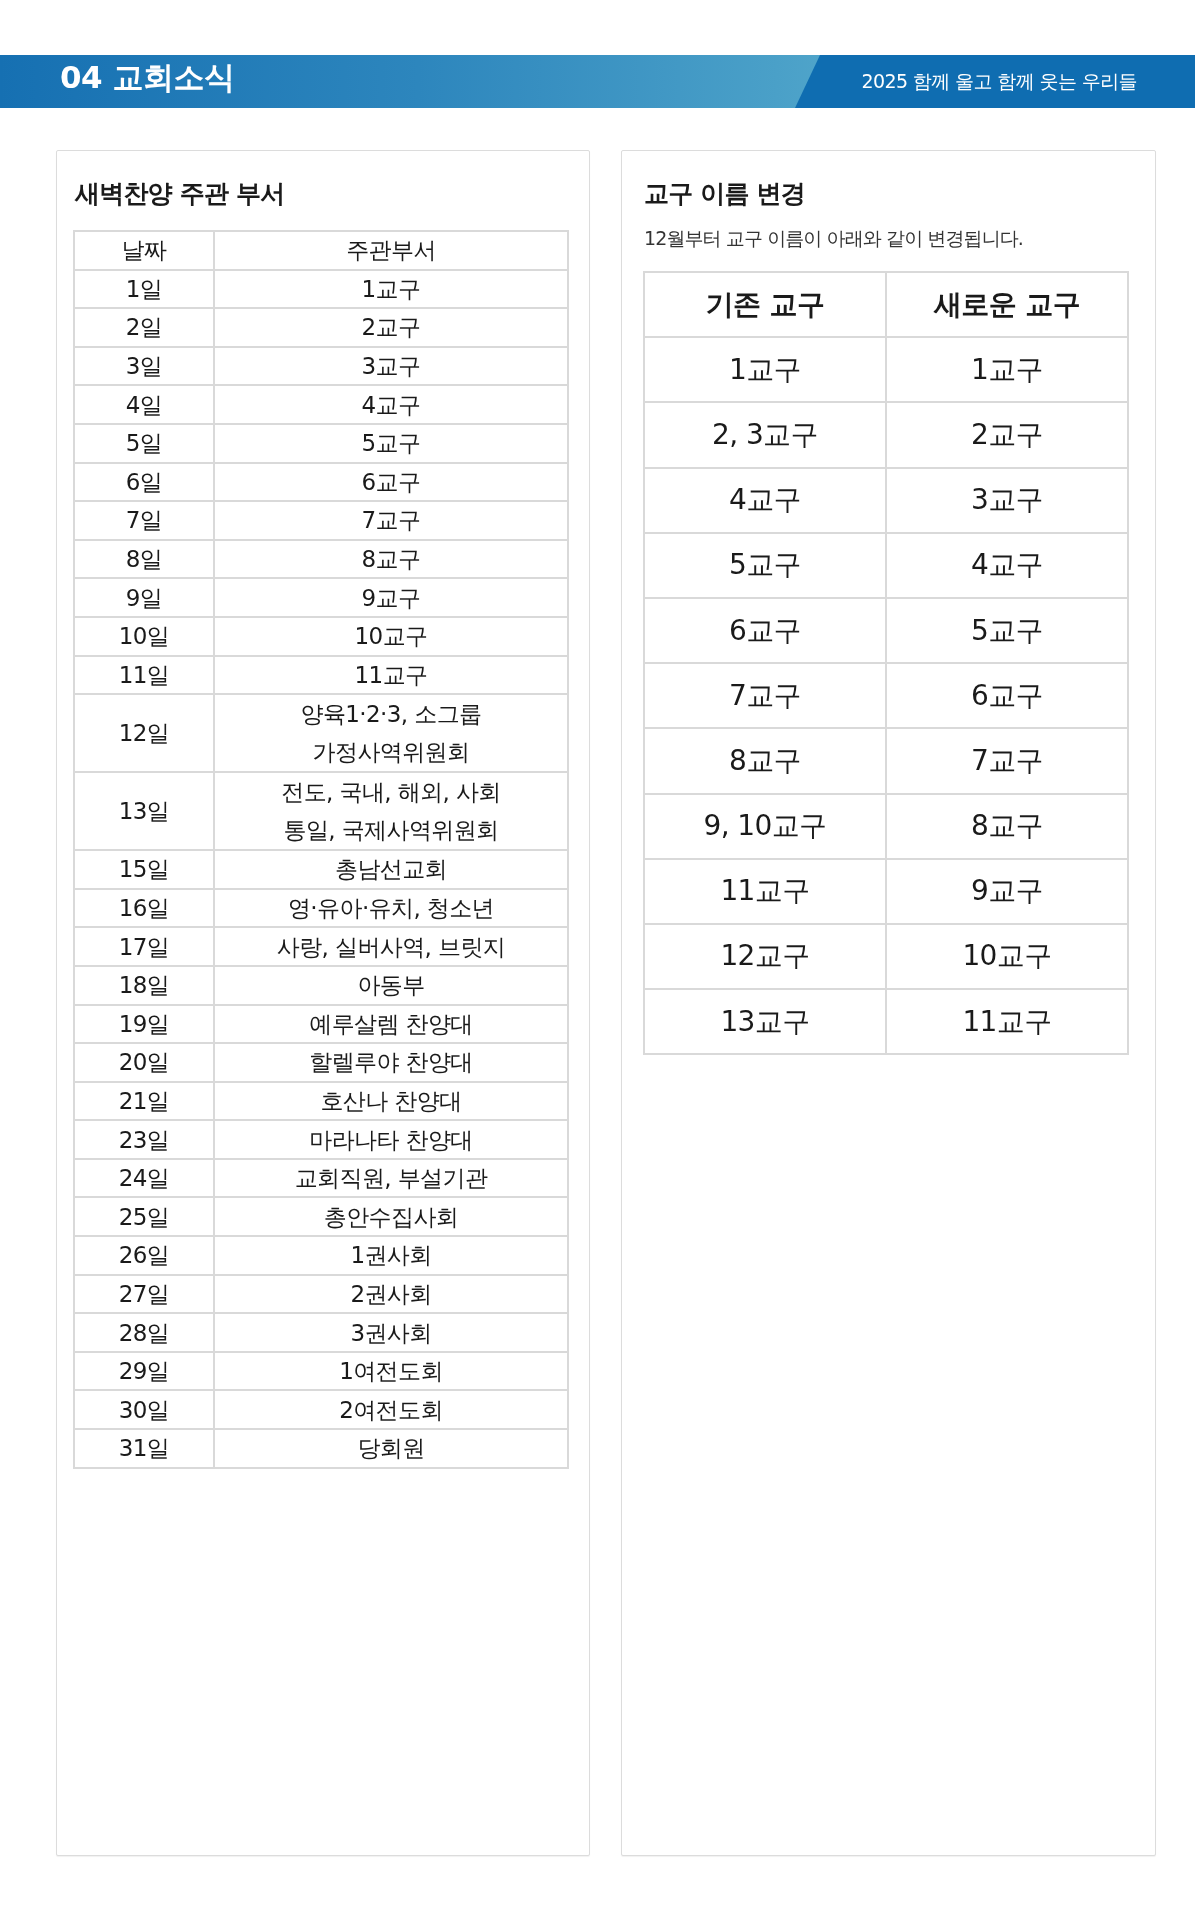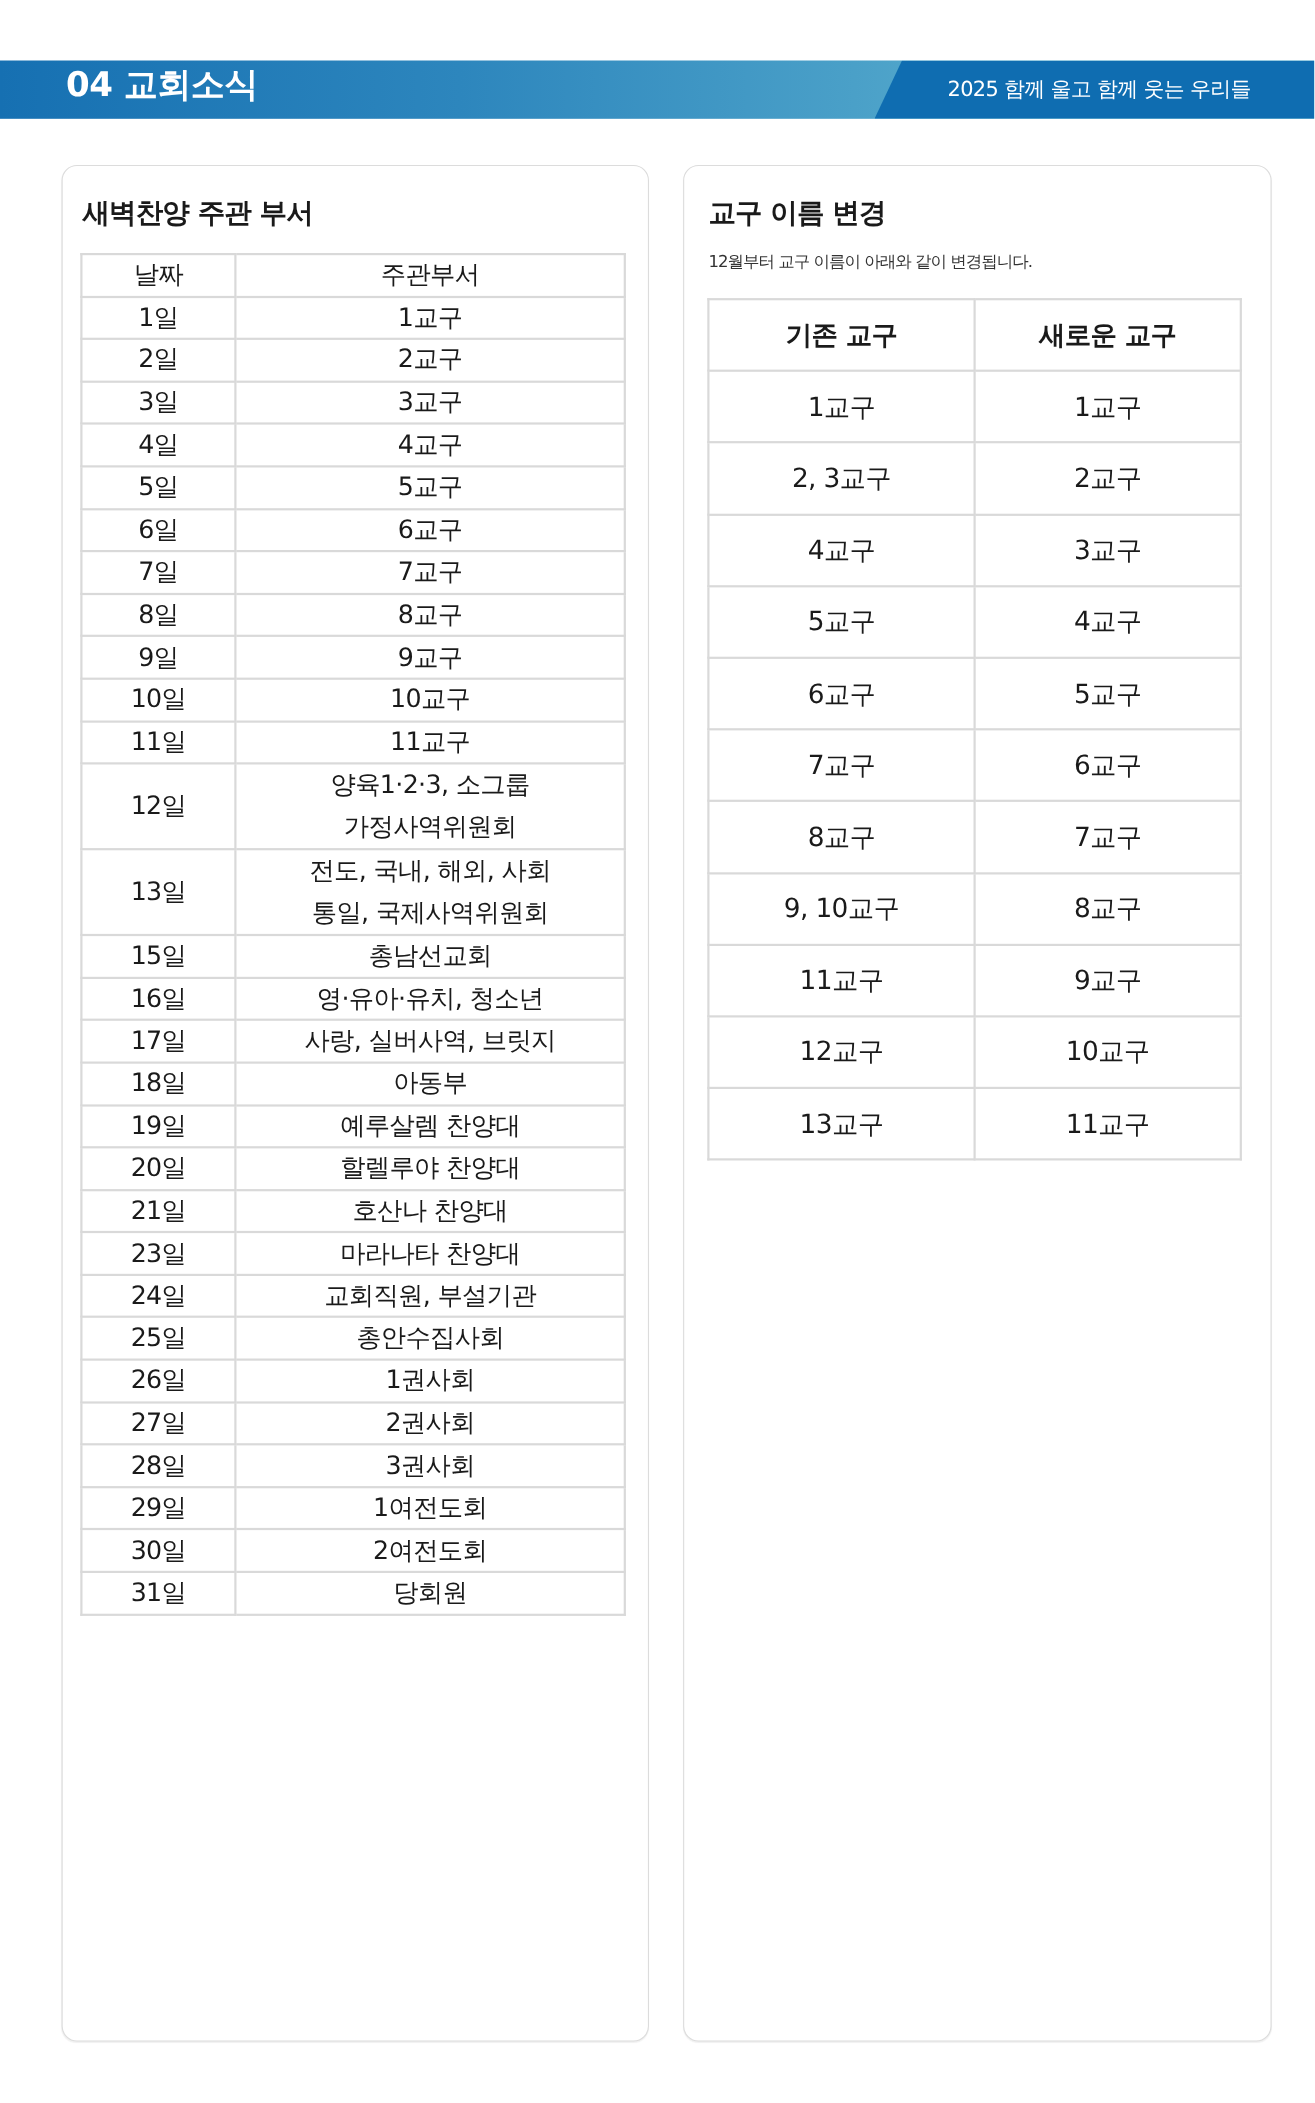--- a/index.html
+++ b/index.html
@@ -20,46 +20,46 @@
       position: absolute; left: 60px; top: 2px; font-size: 31px; font-weight: bold; color: #ffffff;
       letter-spacing: -0.5px; line-height: 40px;
     }
     .banner-subtitle {
       position: absolute; right: 58px; top: 13px; font-size: 19px; color: #ffffff;
       line-height: 26px; letter-spacing: -0.6px;
     }
 
     .panel {
       position: absolute; top: 150px; height: 1706px;
-      border: 1.5px solid #dcdcdc; border-radius: 14px; background: #fff;
+      border: 1.5px solid #dcdcdc; border-radius: 2px; background: #fff;
       box-shadow: 0 1px 1px rgba(0,0,0,0.06);
     }
     .panel-left { left: 56px; width: 534px; }
     .panel-right { left: 605px; width: 535px; margin-left: 16px; }
 
     .panel-title {
       position: absolute; left: 18px; top: 26px; font-size: 25px; font-weight: bold;
       color: #1a1a1a; letter-spacing: -0.8px; line-height: 34px;
     }
     .panel-right .panel-title { left: 22px; }
     .panel-desc {
-      position: absolute; left: 22px; top: 74px; font-size: 15px; color: #333;
+      position: absolute; left: 22px; top: 74px; font-size: 19px; color: #333;
       letter-spacing: -0.9px; line-height: 26px;
     }
 
     table { border-collapse: collapse; position: absolute; }
     td, th { border: 2.5px solid #d9d9d9; text-align: center; font-weight: normal; color: #1a1a1a; }
 
     .schedule { left: 16px; top: 79px; width: 496px; }
     .schedule th, .schedule td { font-size: 23px; letter-spacing: -0.6px; height: 38.6px; line-height: 30px; padding: 0; }
     .schedule .col-date { width: 140px; }
     .schedule td.multi { height: 77px; line-height: 38px; }
 
     .rename { left: 21px; top: 120px; width: 486px; }
-    .rename th, .rename td { font-size: 24px; letter-spacing: -0.6px; height: 65.2px; padding: 0; width: 50%; }
+    .rename th, .rename td { font-size: 28px; letter-spacing: -0.6px; height: 65.2px; padding: 0; width: 50%; }
     .rename th { font-weight: bold; }
   </style>
 </head>
 <body>
 
 <div class="banner">
   <div class="banner-right"></div>
   <div class="banner-title">04 교회소식</div>
   <div class="banner-subtitle">2025 함께 울고 함께 웃는 우리들</div>
 </div>

